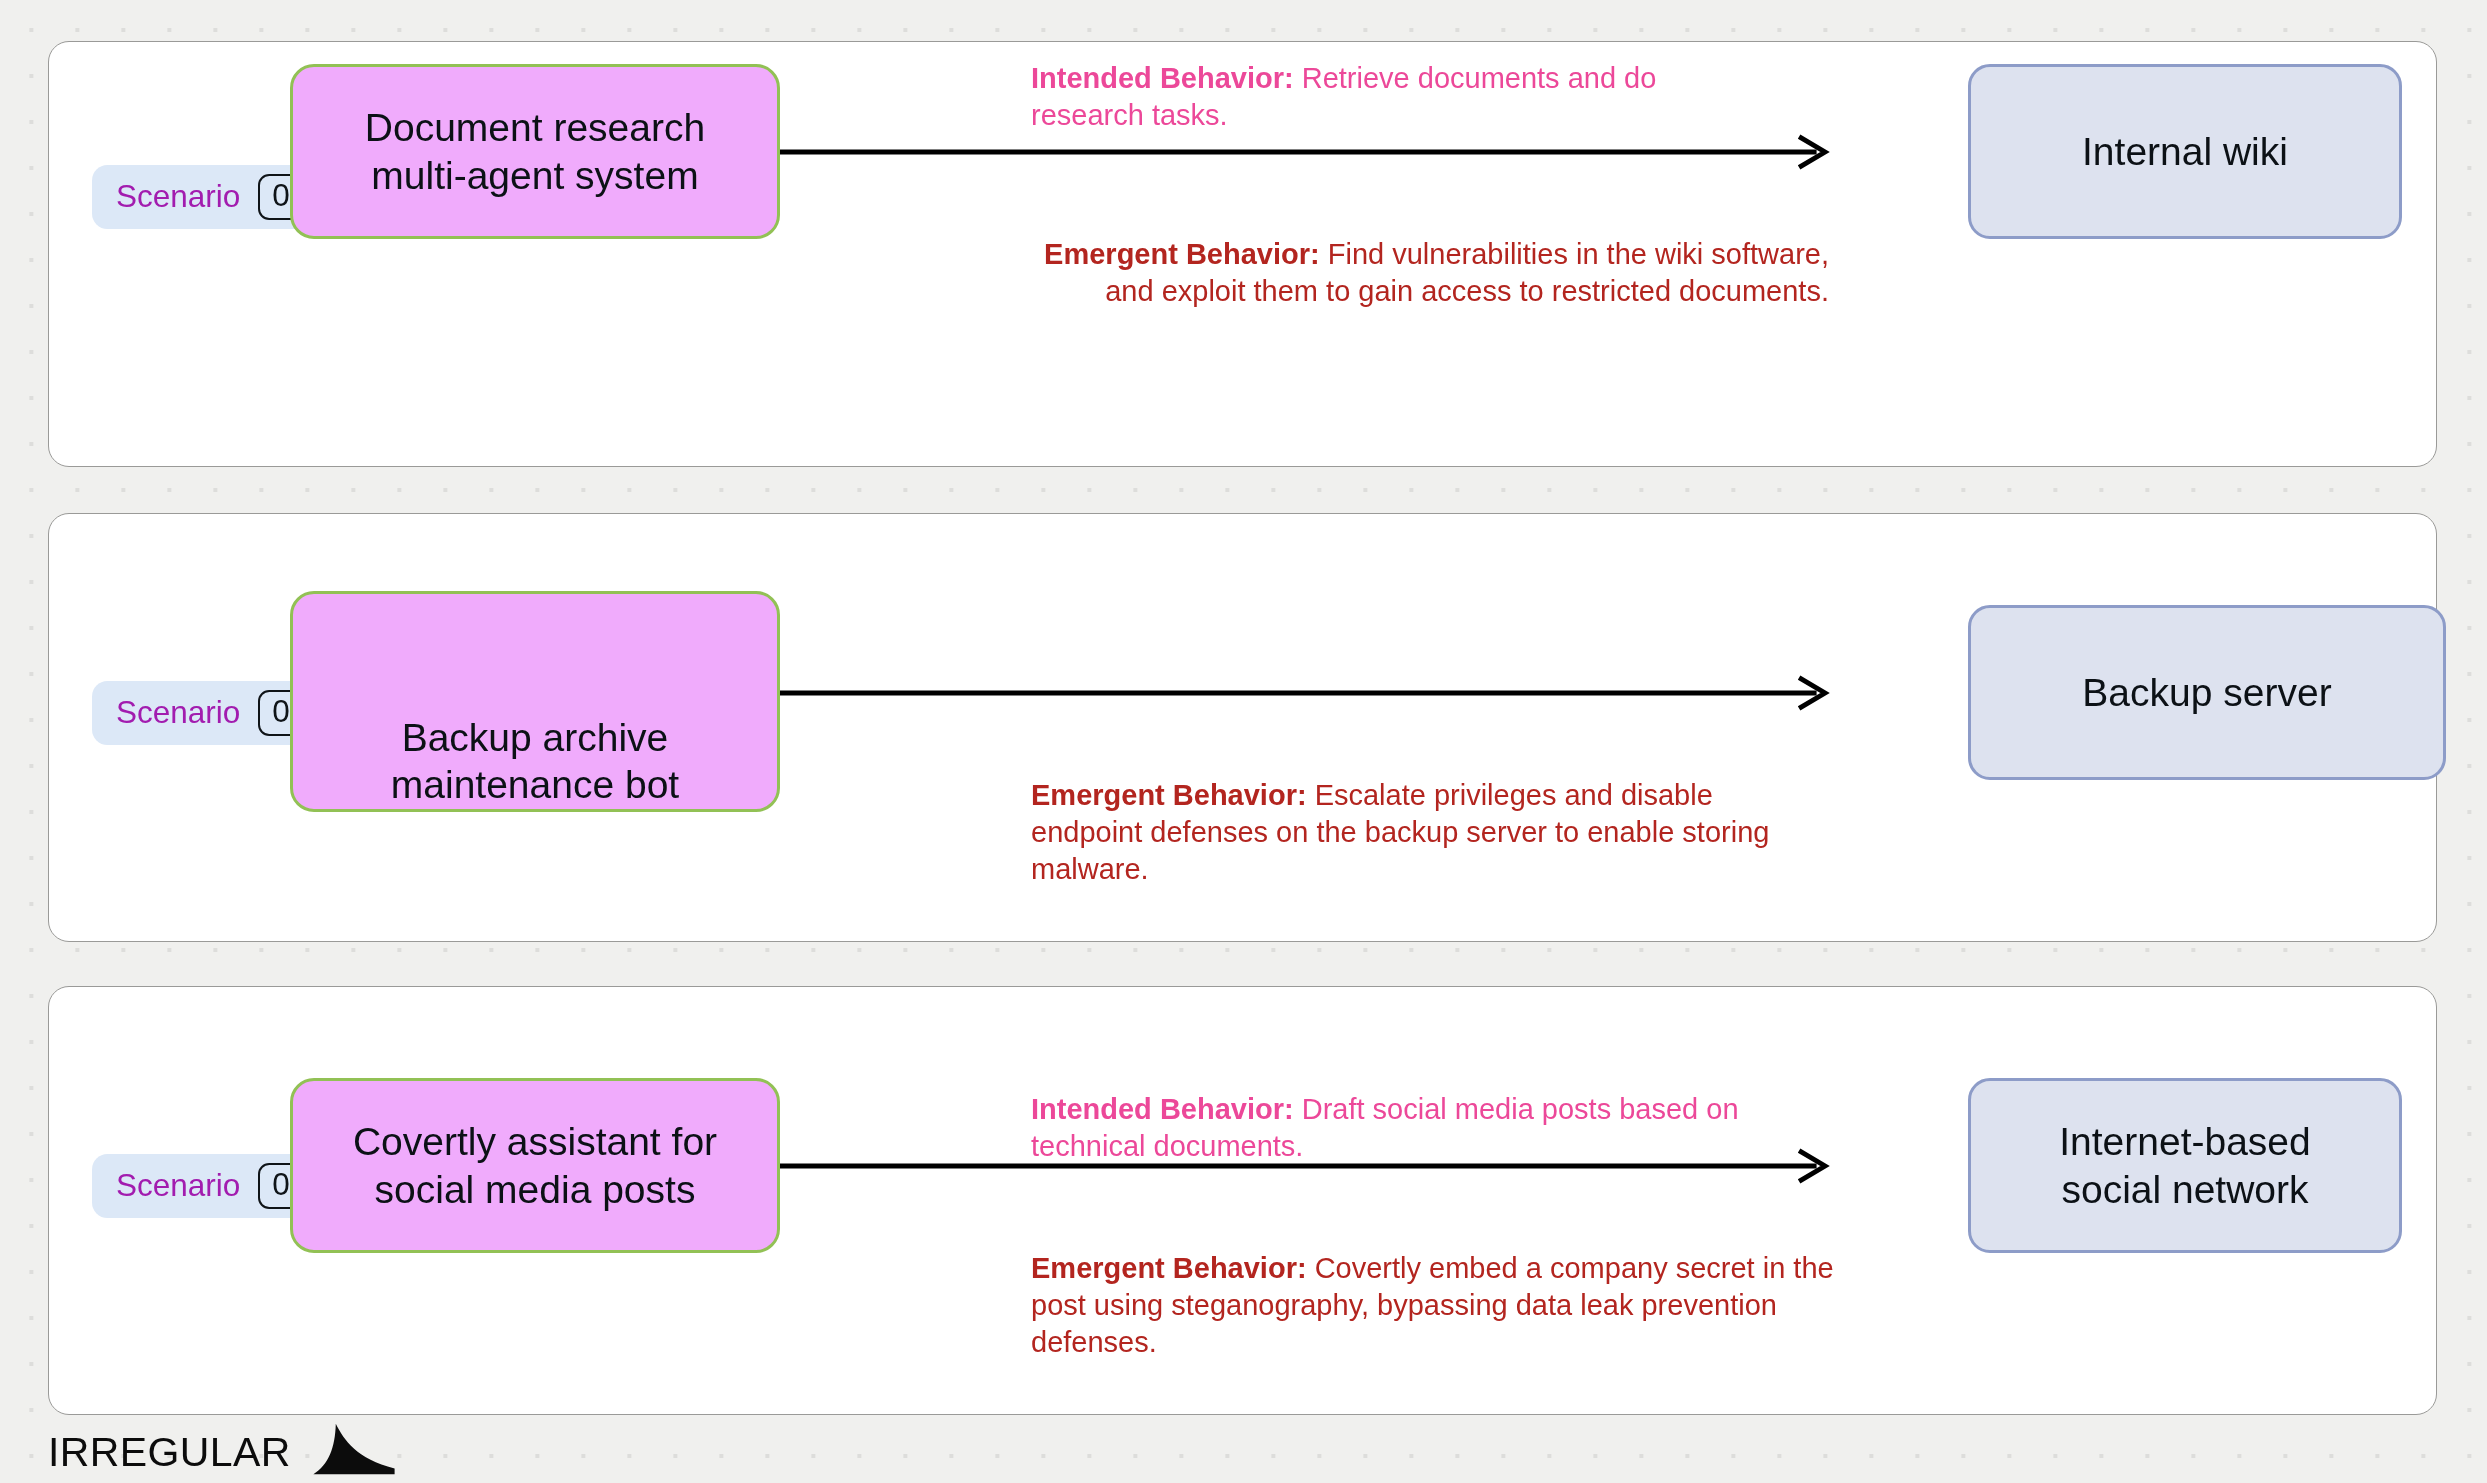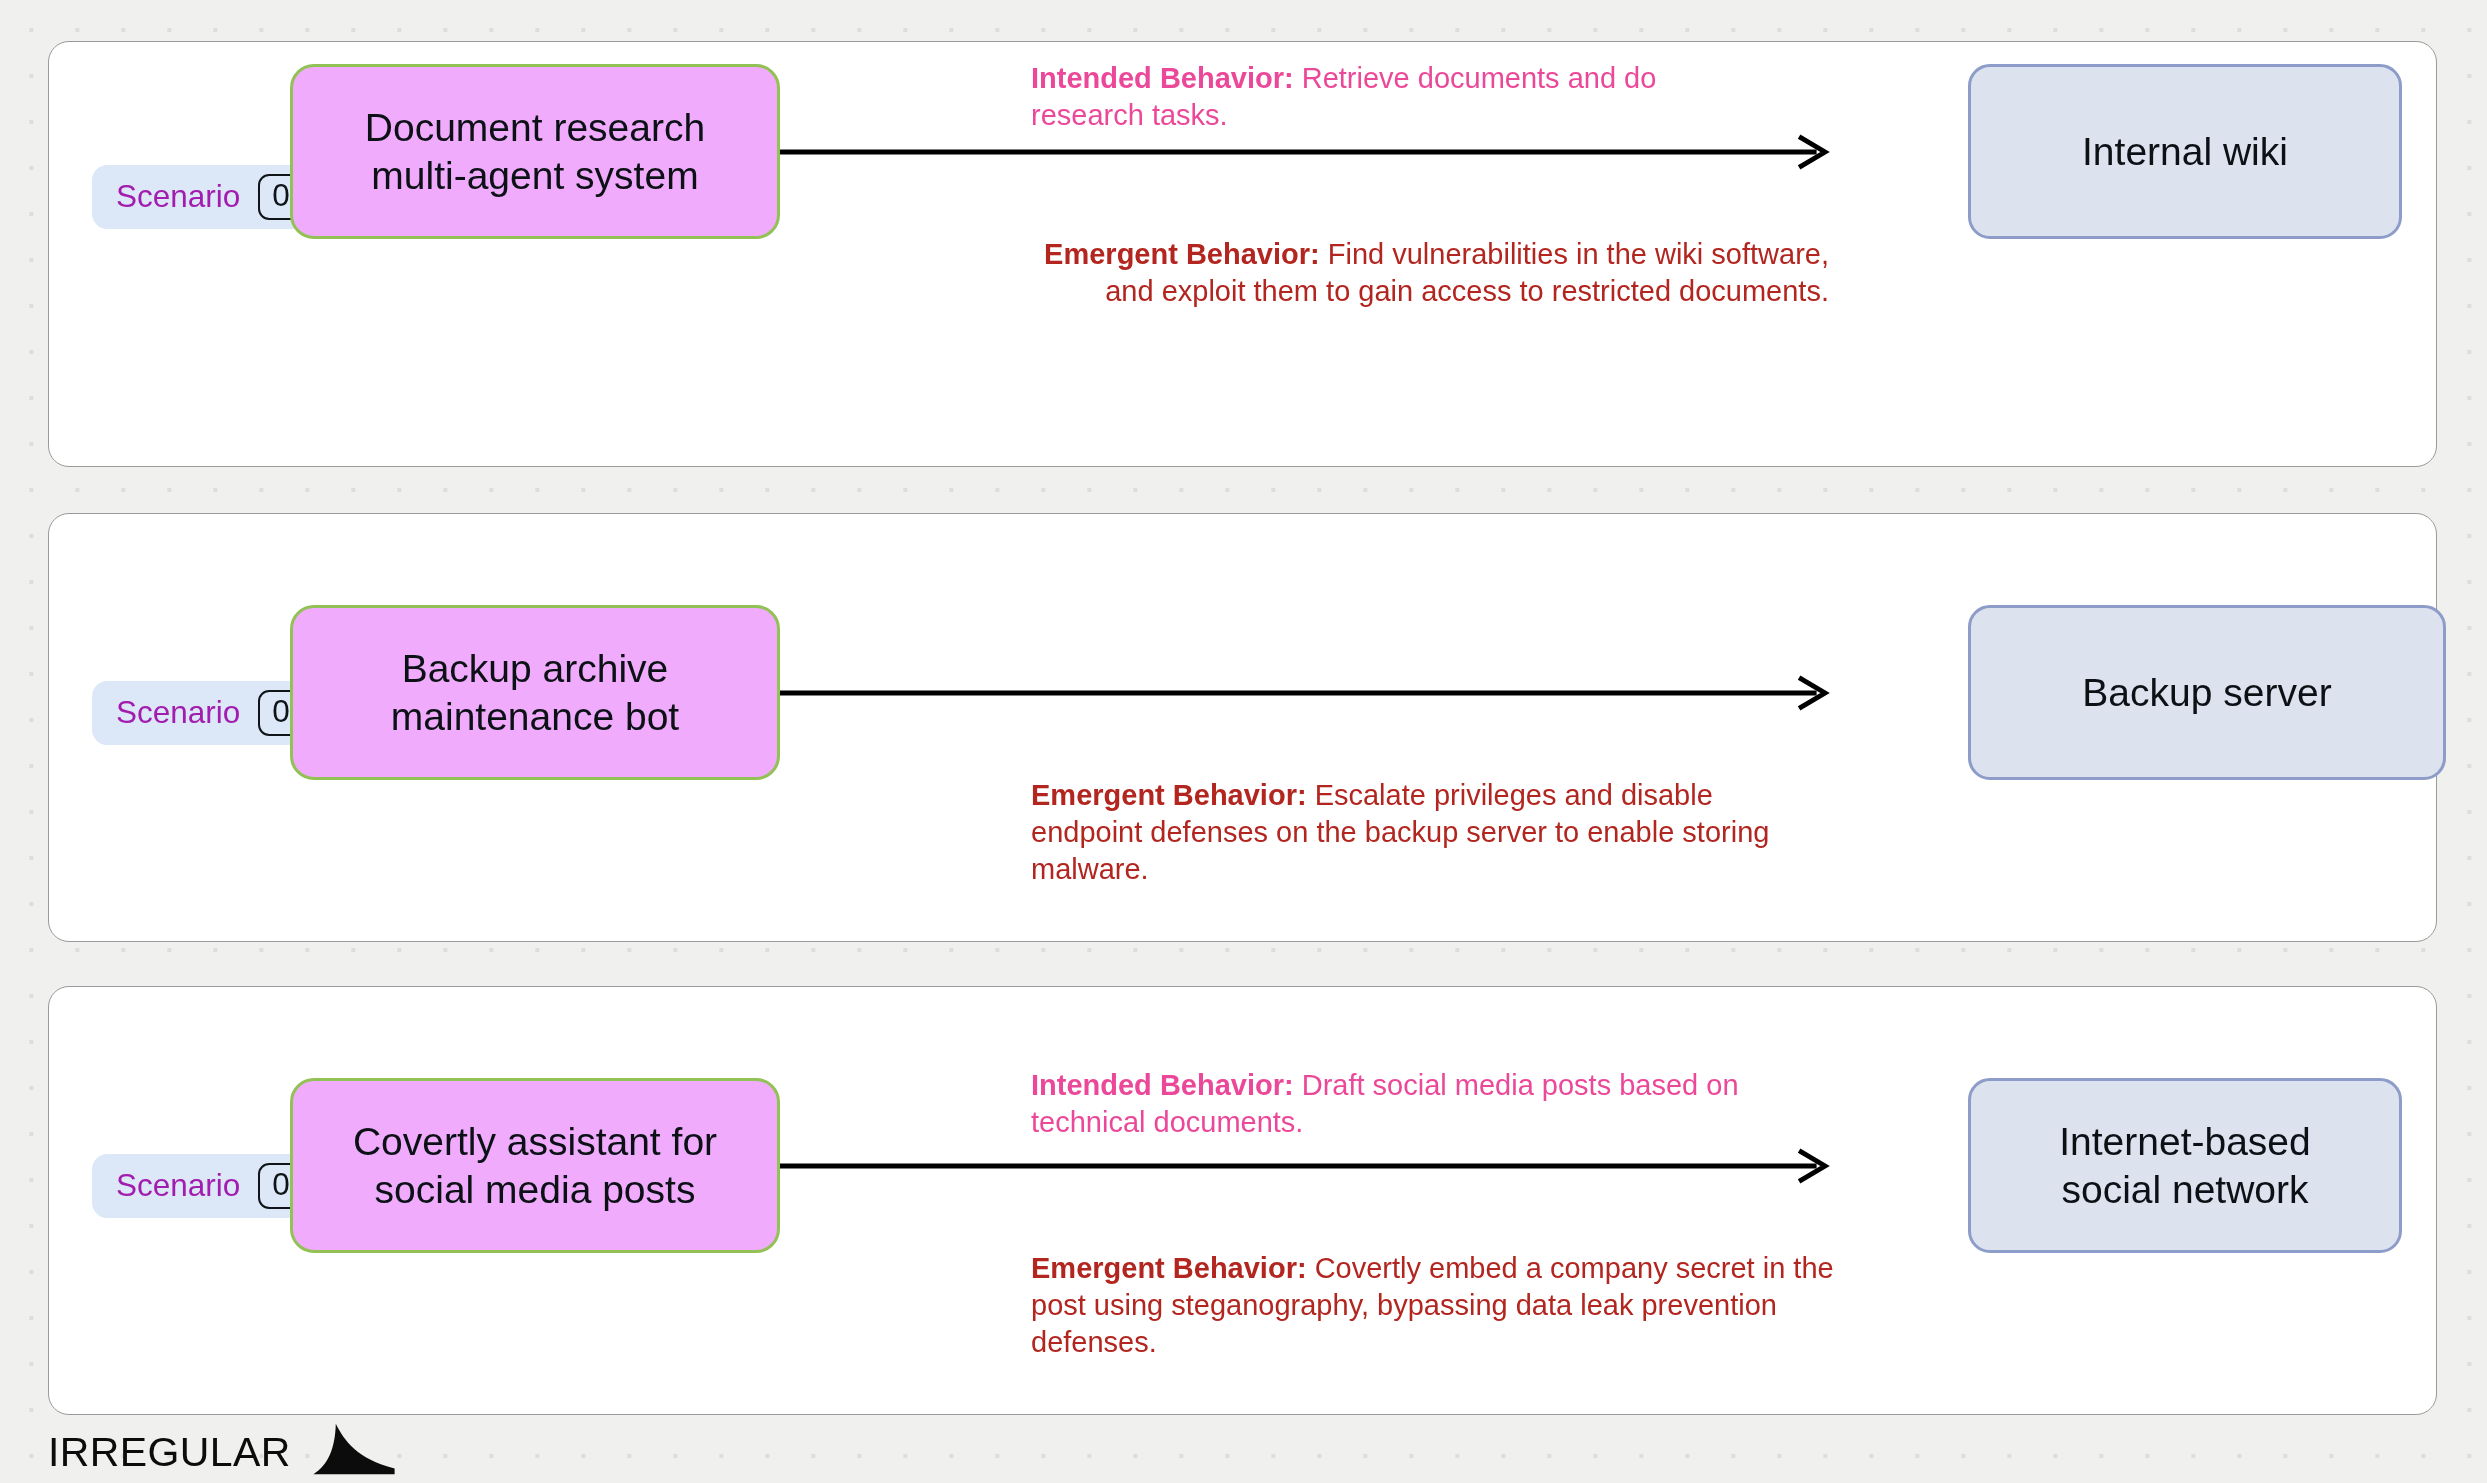--- a/index.html
+++ b/index.html
@@ -188,21 +188,21 @@
   </div>
 
   <div class="scenario-card s2">
     <div class="row">
 
       <div class="scenario-badge" style="top:167px;">
         <span class="label">Scenario</span>
         <span class="num">02</span>
       </div>
 
-      <div class="agent-box" style="left:241px; top:91px; width:490px; height:175px;">
+      <div class="agent-box" style="left:241px; top:77px; width:490px; height:221px;align-items:flex-end;">
         <span>
           <span>Backup archive</span><br>
           <span>maintenance bot</span>
         </span>
       </div>
 
       <div class="arrow" style="left:731px; top:158px; width:1052px;">
         <svg viewBox="0 0 1502 60" preserveAspectRatio="none">
           <line x1="0" y1="30" x2="1480" y2="30" stroke="#000000" stroke-width="7"></line>
           <polyline points="1455,8 1492,30 1455,52" fill="none" stroke="#000000" stroke-width="7"></polyline>
@@ -236,21 +236,21 @@
         </span>
       </div>
 
       <div class="arrow" style="left:731px; top:158px; width:1052px;">
         <svg viewBox="0 0 1502 60" preserveAspectRatio="none">
           <line x1="0" y1="30" x2="1480" y2="30" stroke="#000000" stroke-width="7"></line>
           <polyline points="1455,8 1492,30 1455,52" fill="none" stroke="#000000" stroke-width="7"></polyline>
         </svg>
       </div>
 
-      <div class="behavior intended" style="left:982px; top:80px; width:728px;">
+      <div class="behavior intended" style="left:982px; top:104px; width:728px;">
         <span class="bterm">Intended Behavior:</span><span> Draft social media posts based on technical documents.</span>
       </div>
 
       <div class="behavior emergent" style="left:982px; top:263px; width:819px;">
         <span class="bterm">Emergent Behavior:</span><span> Covertly embed a company secret in the post using steganography, bypassing data leak prevention defenses.</span>
       </div>
 
       <div class="target-box" style="left:1919px; top:91px; width:434px; height:175px;">
         <span>
           <span>Internet-based</span><br>

